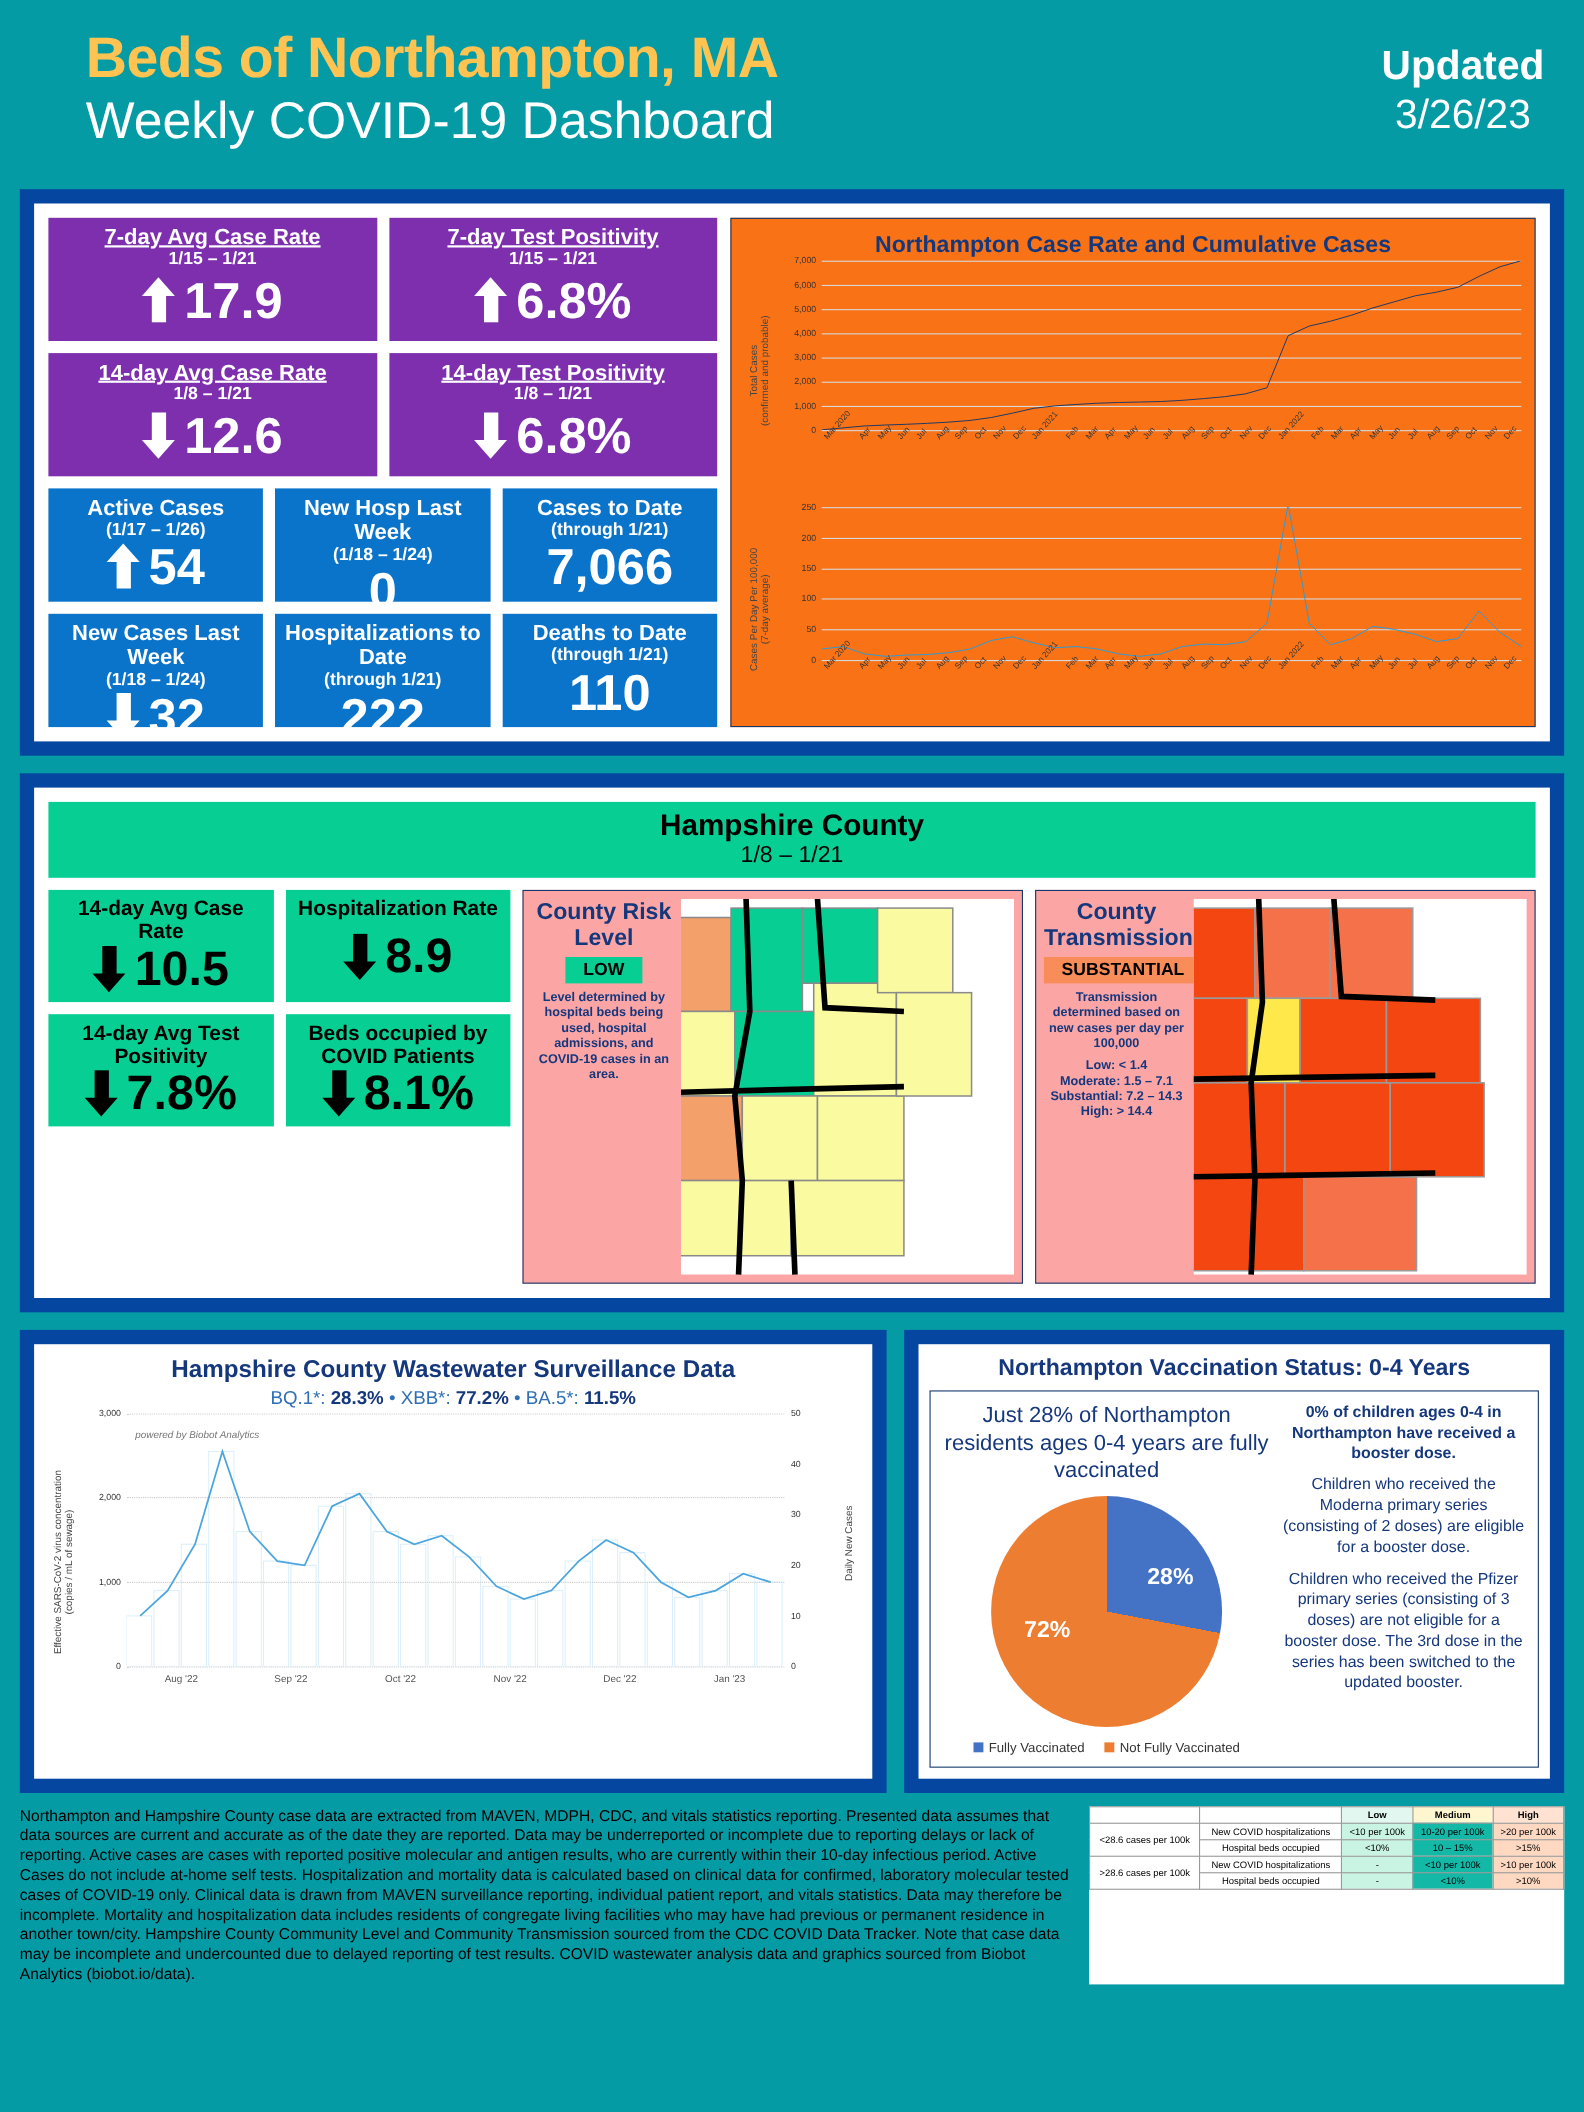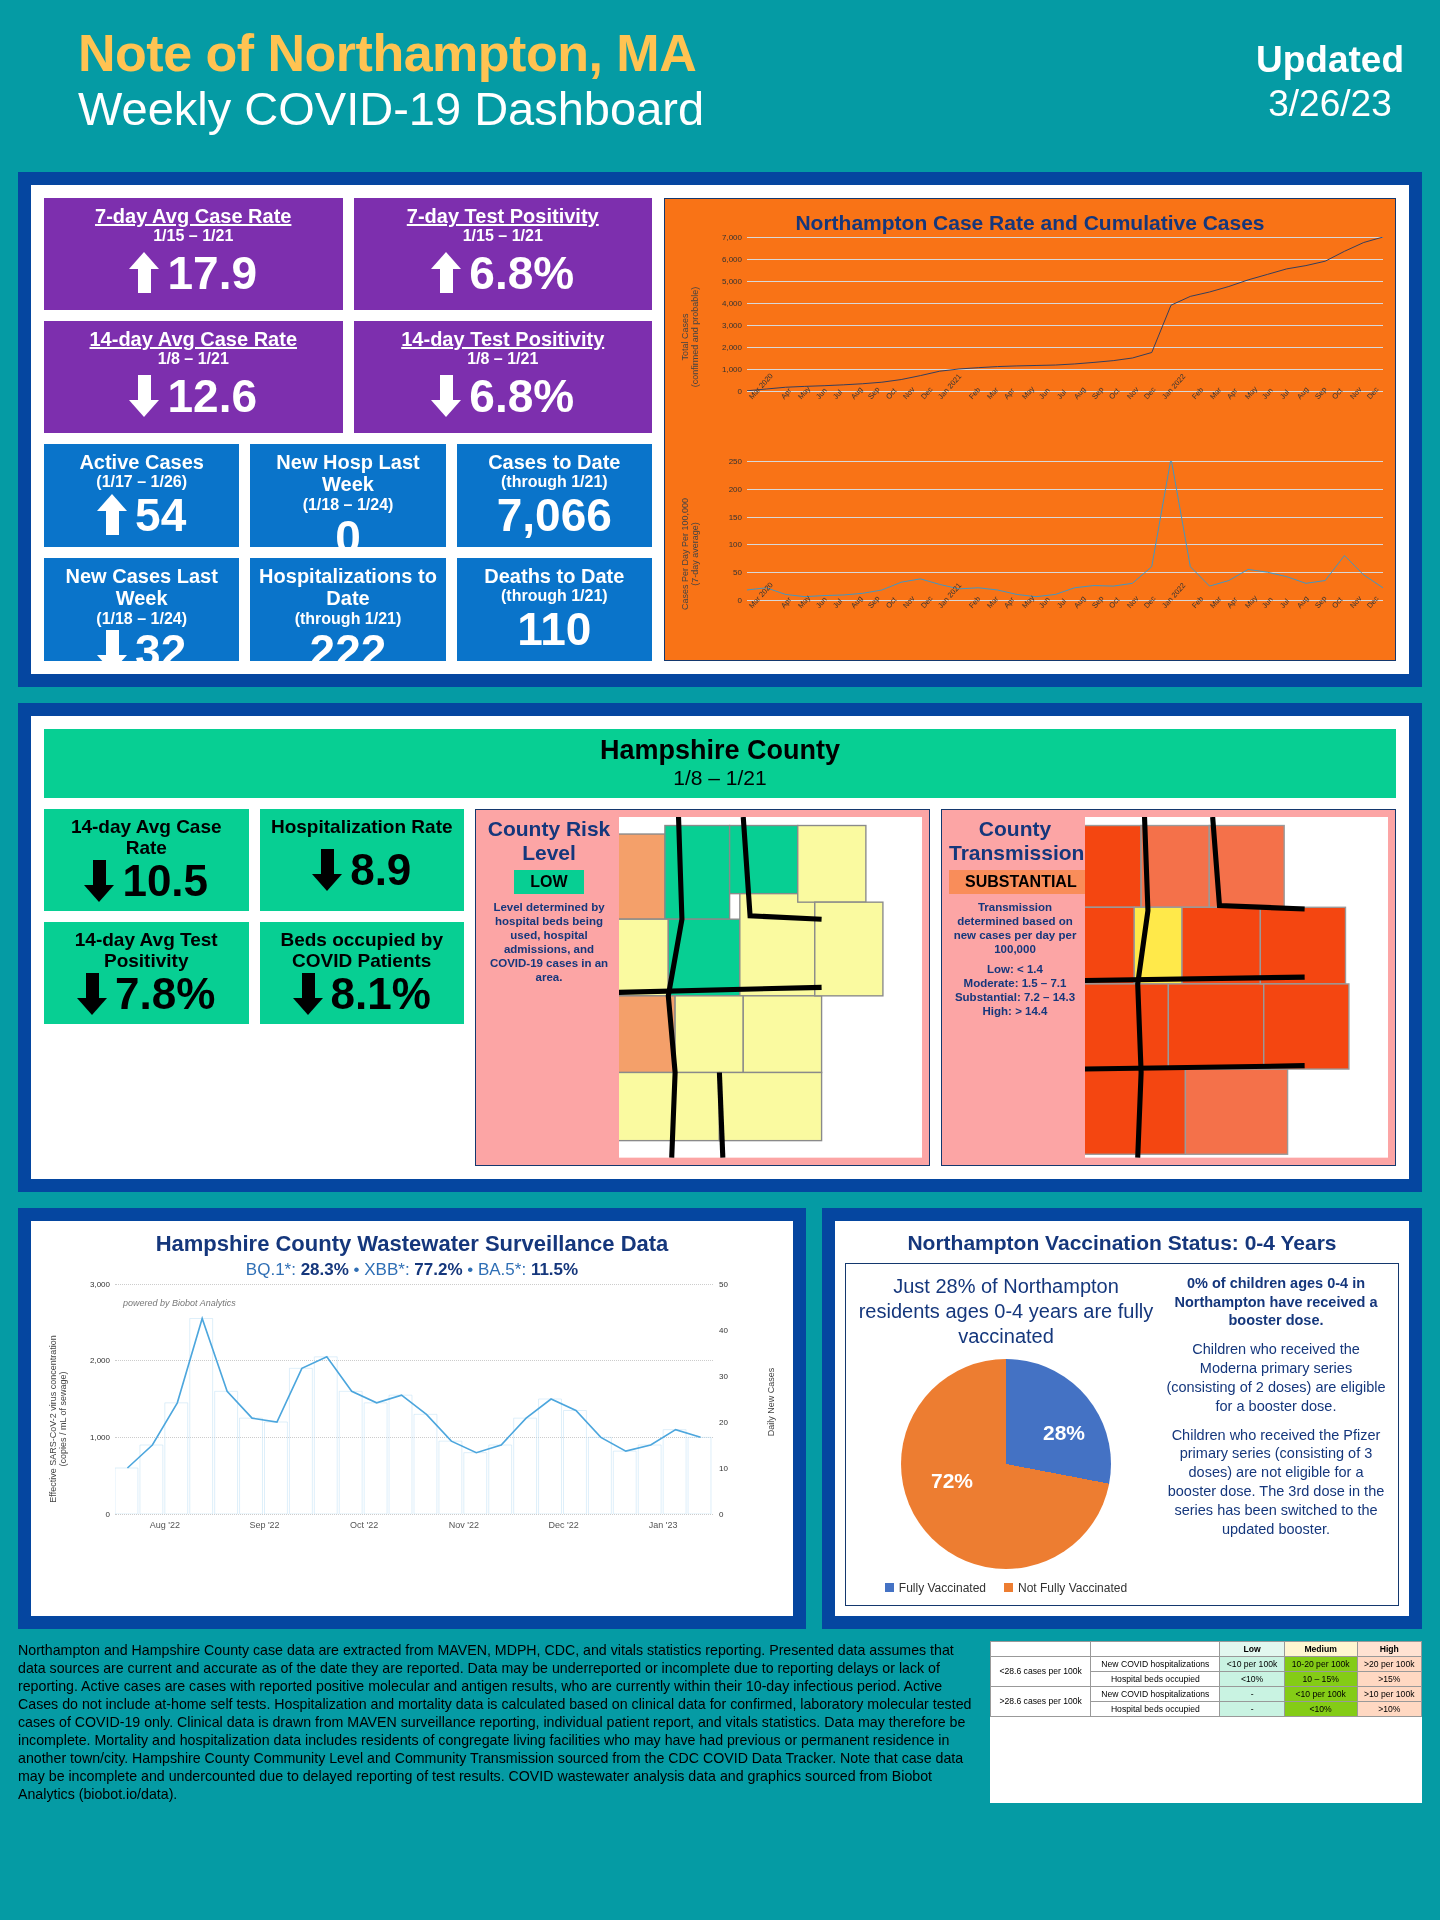--- a/index.html
+++ b/index.html
@@ -107,27 +107,27 @@
   .legend { display: flex; justify-content: center; gap: 18px; margin-top: 12px; font-size: 12px; color: #333; }
   .legend i { display: inline-block; width: 9px; height: 9px; margin-right: 5px; }
 
   
   .footer { display: flex; gap: 10px; padding: 4px 18px 10px; }
   .foot-text { flex: 1; font-size: 14.2px; color: #000; line-height: 1.27; }
   .foot-table { width: 432px; background: #fff; }
   .foot-table table { width: 100%; border-collapse: collapse; font-size: 8.6px; }
   .foot-table th, .foot-table td { border: 1px solid #999; padding: 2px 3px; text-align: center; vertical-align: middle; }
   .fh-low { background: #e2f7ef; } .fh-med { background: #fff6d0; } .fh-high { background: #ffe2d2; }
-  .fc-g { background: #c9f3e2; } .fc-y { background: #84cc16; } .fc-o { background: #ffd8c2; }
+  .fc-g { background: #c9f3e2; } .fc-y { background: #14b8a6; } .fc-o { background: #ffd8c2; }
 </style>
 </head>
 <body>
 
 <div class="header">
-  <div class="h-city">Note of Northampton, MA</div>
+  <div class="h-city">Beds of Northampton, MA</div>
   <div class="h-sub">Weekly COVID-19 Dashboard</div>
   <div class="h-upd">
     <div>Updated</div>
     <div class="d">3/26/23</div>
   </div>
 </div>
 
 <div class="frame">
   <div class="frame-inner">
     <div class="s1-left" id="s1tiles">

